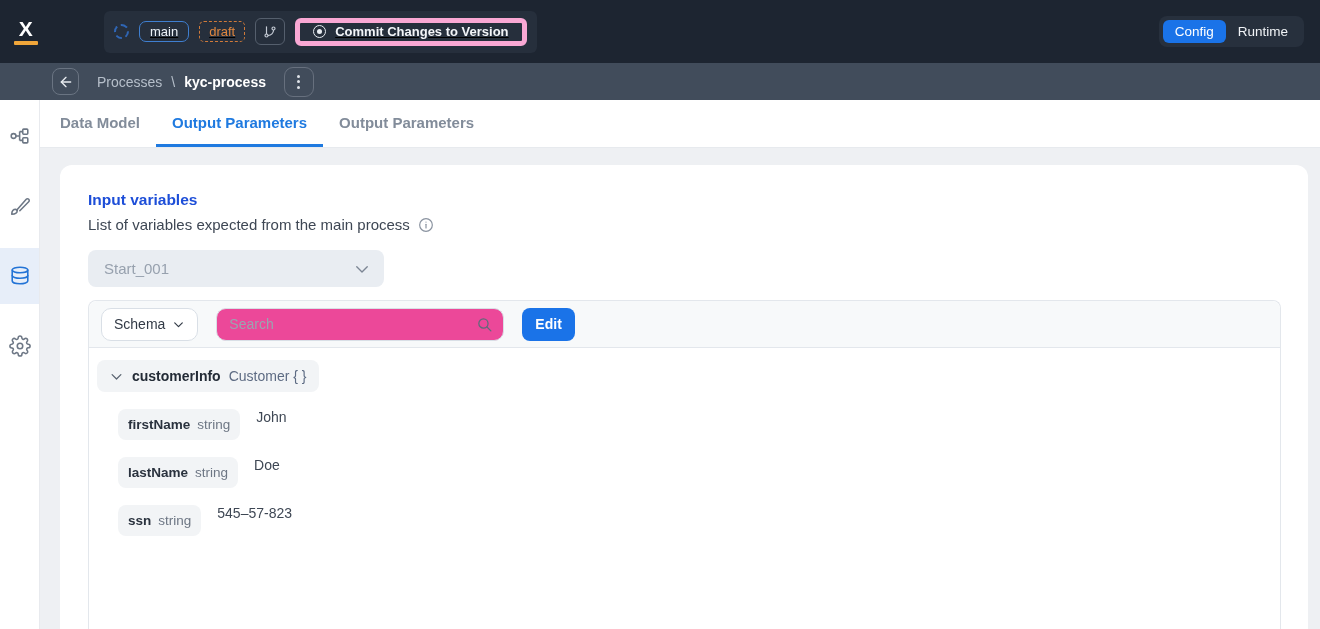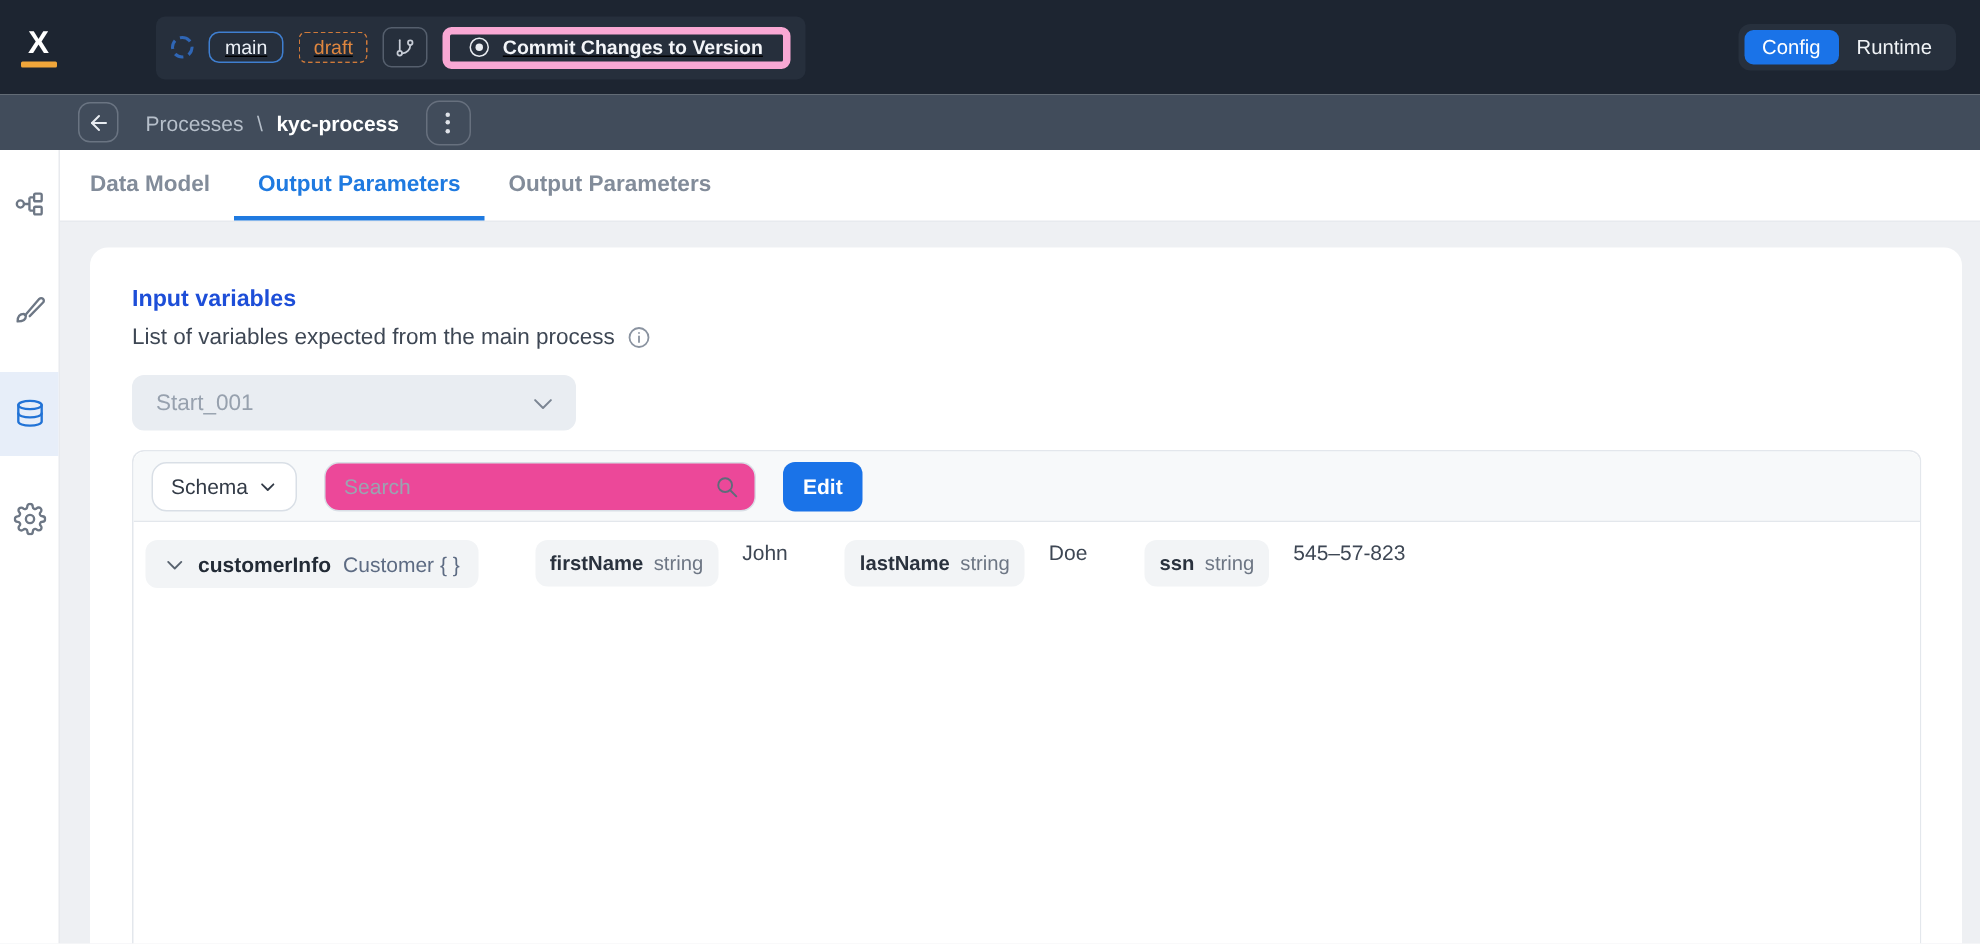--- a/index.html
+++ b/index.html
@@ -61,21 +61,21 @@
 
   .panel { margin-top: 13px; border: 1px solid #e3e7ec; border-bottom: none; border-radius: 8px 8px 0 0; height: 480px; overflow: hidden; background: #fff; }
   .panel-toolbar { height: 47px; background: #f7f9fa; border-bottom: 1px solid #e3e7ec; display: flex; align-items: center; padding: 0 12px; gap: 18px; border-radius: 8px 8px 0 0; }
   .schema-btn { height: 33px; background: #fff; border: 1px solid #d9dfe6; border-radius: 10px; padding: 0 12px; font-size: 14px; color: #323a46; display: flex; align-items: center; gap: 7px; cursor: pointer; font-family: inherit; }
   .search-box { width: 288px; height: 33px; background: #ec4899; border: 1px solid #d9dfe6; border-radius: 10px; display: flex; align-items: center; padding: 0 10px 0 12px; }
   .search-box input { border: none; outline: none; flex: 1; font-size: 14px; color: #333; background: transparent; font-family: inherit; min-width: 0; }
   .search-box input::placeholder { color: #9aa4b1; }
   .search-ic { color: #5f6b7a; display: flex; flex: 0 0 auto; }
   .edit-btn { height: 33px; background: #1a73e8; color: #fff; border: none; border-radius: 8px; font-size: 14px; font-weight: 600; padding: 0 13px; cursor: pointer; font-family: inherit; }
 
-  .tree { padding: 12px 12px 0 8px; display: flex; gap: 17px; }
+  .tree { padding: 12px 12px 0 8px; display: flex; flex-direction: column; gap: 17px; }
   .pill { display: inline-flex; align-items: center; background: #f2f4f6; border-radius: 8px; cursor: pointer; }
   .root-pill { height: 32px; gap: 8px; padding: 0 12px; align-self: flex-start; }
   .root-chev { color: #59636f; display: flex; }
   .root-name { font-size: 14px; font-weight: 700; color: #232b36; }
   .root-type { font-size: 14px; color: #5d6b83; }
   .tree-field { display: flex; align-items: flex-start; margin-left: 21px; }
   .field-pill { height: 31px; gap: 7px; padding: 0 10px; }
   .field-name { font-size: 13.5px; font-weight: 700; color: #2a323e; }
   .field-type { font-size: 13.5px; color: #6d7684; }
   .field-value { margin-left: 16px; font-size: 14px; color: #3e4754; }

